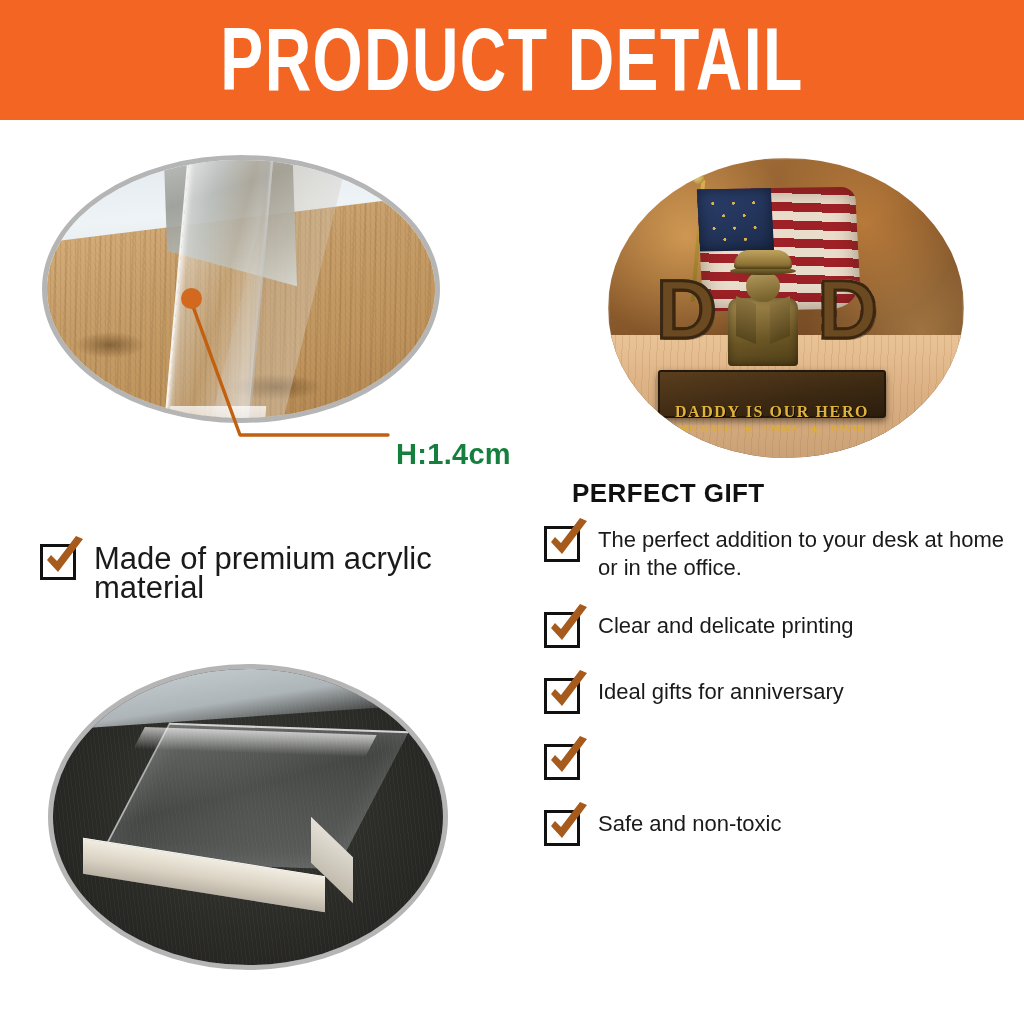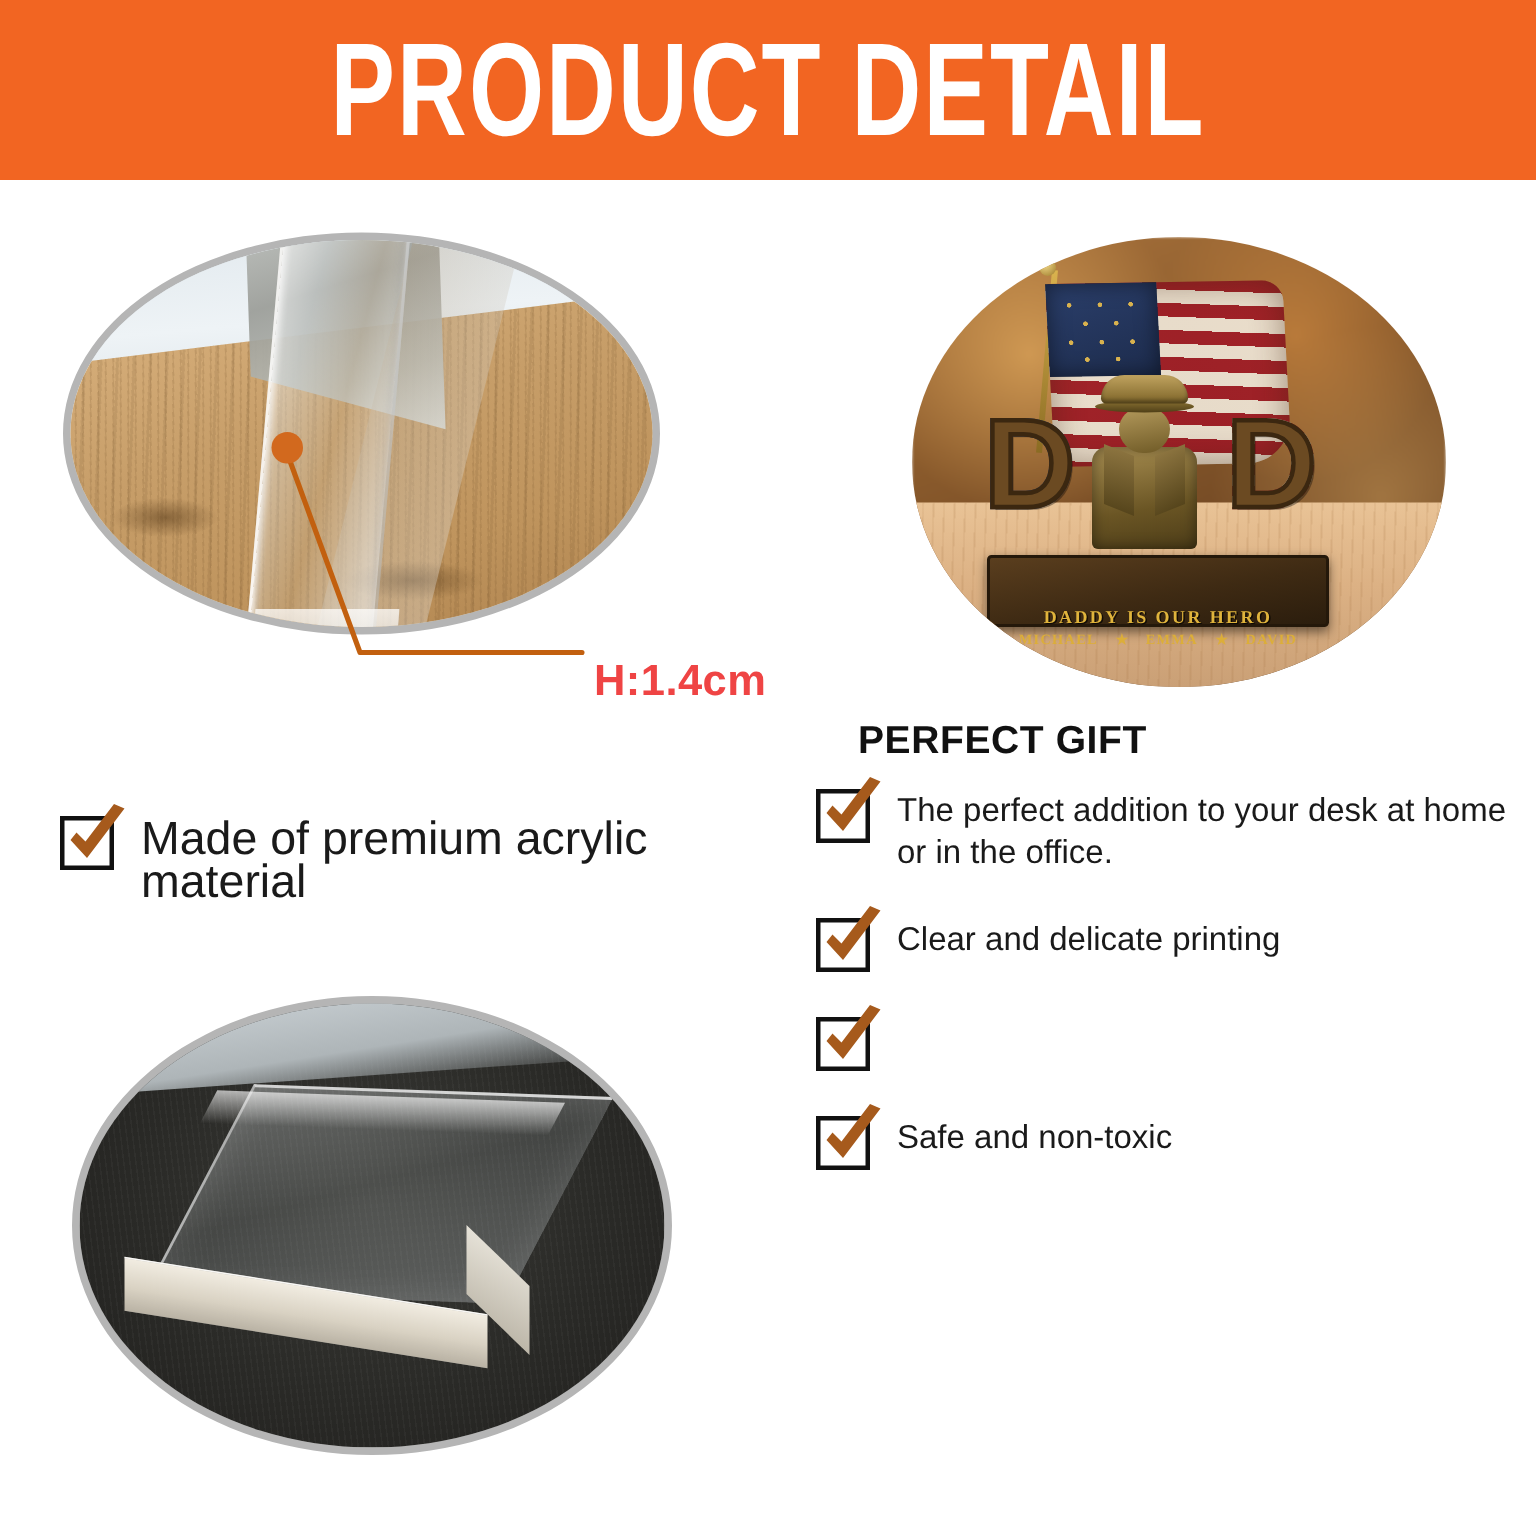--- a/index.html
+++ b/index.html
@@ -98,21 +98,21 @@
   }
 
   
   #dot-edge {
     position:absolute; left:181px; top:288px; width:21px; height:21px;
     border-radius:50%; background:#d2691e;
   }
   #leader-edge { position:absolute; left:150px; top:285px; width:380px; height:185px; }
   #label-h {
     position:absolute; left:396px; top:438px;
-    color:#ef4444; font-weight:bold; font-size:29px; letter-spacing:.3px;
+    color:#15803d; font-weight:bold; font-size:29px; letter-spacing:.3px;
     font-family:"Liberation Sans", sans-serif; white-space:nowrap;
   }
 
   
   #oval-dad { left:608px; top:158px; width:356px; height:300px; }
   .dad-bg {
     position:absolute; inset:0;
     background:
       radial-gradient(circle at 22% 26%, rgba(255,196,110,.55), rgba(255,196,110,0) 30%),
       radial-gradient(circle at 72% 22%, rgba(255,170,80,.40), rgba(255,170,80,0) 28%),
@@ -213,21 +213,21 @@
   .dad-plate {
     position:absolute; left:50px; bottom:40px; width:228px; height:48px;
     background:linear-gradient(170deg,#5a3e1e 0%,#3e2a13 55%,#2b1d0d 100%);
     border:2px solid #24180a;
     border-radius:3px;
     box-shadow:0 3px 7px rgba(0,0,0,.5);
     display:flex; flex-direction:column; align-items:center; justify-content:center;
     padding-top:2px;
   }
   .plate-line1 {
-    color:#e0b43c; font-weight:bold; font-size:12px; letter-spacing:1.6px;
+    color:#e0b43c; font-weight:bold; font-size:16px; letter-spacing:1.6px;
     font-family:"Liberation Serif", serif; white-space:nowrap;
     text-shadow:1px 1px 0 rgba(0,0,0,.7);
     margin-top:46px;
   }
   .plate-names {
     display:flex; align-items:flex-end; gap:11px; margin-top:3px;
   }
   .plate-name {
     color:#dcae39; font-weight:bold; font-size:9.5px; letter-spacing:.9px;
     font-family:"Liberation Serif", serif;
@@ -421,20 +421,29 @@
     <div class="feature-item">
       <div class="checkbox">
         <div class="box"></div>
         <svg viewBox="0 0 52 52">
           <path d="M9 26 L20 38 L45 5 L38 2 L19 27 L13 21 Z" fill="#a65a1c"></path>
         </svg>
       </div>
       <div class="feature-text">Clear and delicate printing</div>
     </div>
 
+    <div class="feature-item">
+      <div class="checkbox">
+        <div class="box"></div>
+        <svg viewBox="0 0 52 52">
+          <path d="M9 26 L20 38 L45 5 L38 2 L19 27 L13 21 Z" fill="#a65a1c"></path>
+        </svg>
+      </div>
+      <div class="feature-text">Ideal gifts for anniversary</div>
+    </div>
 
     <div class="feature-item">
       <div class="checkbox">
         <div class="box"></div>
         <svg viewBox="0 0 52 52">
           <path d="M9 26 L20 38 L45 5 L38 2 L19 27 L13 21 Z" fill="#a65a1c"></path>
         </svg>
       </div>
     </div>
 

